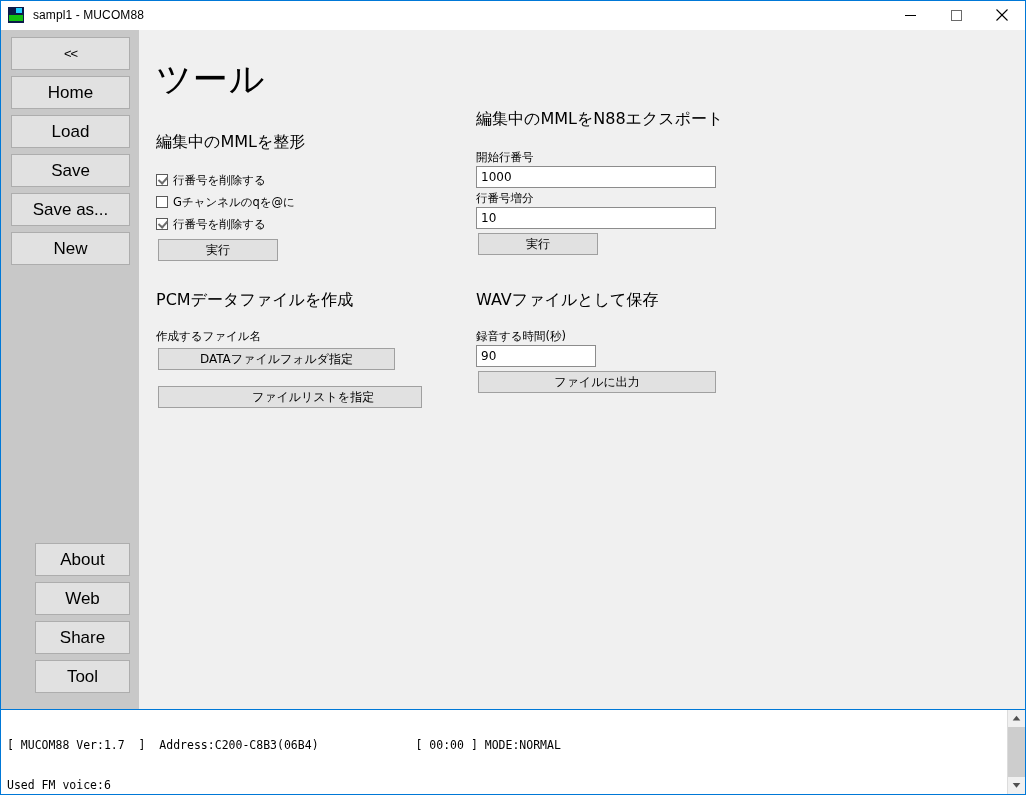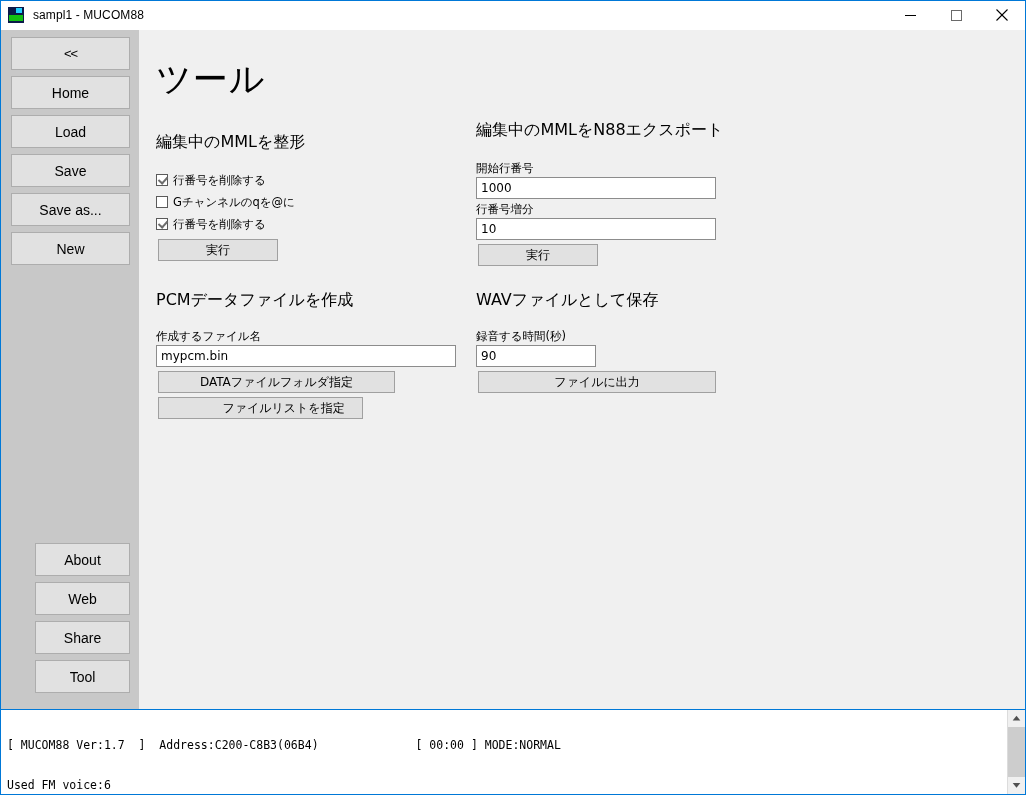--- a/index.html
+++ b/index.html
@@ -98,21 +98,21 @@
   }
   .side-btn {
     margin: 0 9px 6px 10px;
     height: 33px;
     background: #e1e1e1;
     border: 1px solid #adadad;
     box-sizing: border-box;
     display: flex;
     align-items: center;
     justify-content: center;
-    font-size: 14px;
+    font-size: 17px;
     color: #000000;
     font-family: "Liberation Sans", sans-serif;
   }
   .side-btn.collapse { font-size: 13px; letter-spacing: -1px; }
   .side-spacer { flex: 1 1 auto; }
   .side-bottom { padding-bottom: 10px; padding-left: 24px; }
   
   .content {
     flex: 1 1 auto;
     background: #f0f0f0;
@@ -340,38 +340,35 @@
           <div class="btn" style="width:120px; margin-top:5px; margin-left:2px;">
             <span>実行</span>
           </div>
         </div>
 
         <div style="position:absolute; left:0; top:260px; width:330px;">
           <div class="sec-head">PCMデータファイルを作成</div>
 
           <div style="margin-top:18px;">
             <div class="field-label">作成するファイル名</div>
-            <div class="txtbox" style="width:300px;">
-              <span>mypcm.bin</span>
-            </div>
           </div>
 
           <div class="btn" style="width:237px; margin-top:4px; margin-left:2px;">
             <span>DATAファイルフォルダ指定</span>
           </div>
-          <div class="btn" style="width:205px; margin-top:4px; margin-left:2px;padding-left:46px;">
+          <div class="btn" style="width:264px; margin-top:16px; margin-left:2px;padding-left:46px;">
             <span>ファイルリストを指定</span>
           </div>
         </div>
 
       </div>
 
       <div class="col-right">
 
-        <div style="position:absolute; left:0; top:90px; width:340px;">
+        <div style="position:absolute; left:0; top:79px; width:340px;">
           <div class="sec-head">編集中のMMLをN88エクスポート</div>
 
           <div style="margin-top:20px;">
             <div class="field-label">開始行番号</div>
             <div class="txtbox" style="width:240px;">
               <span>1000</span>
             </div>
           </div>
 
           <div style="margin-top:3px;">

